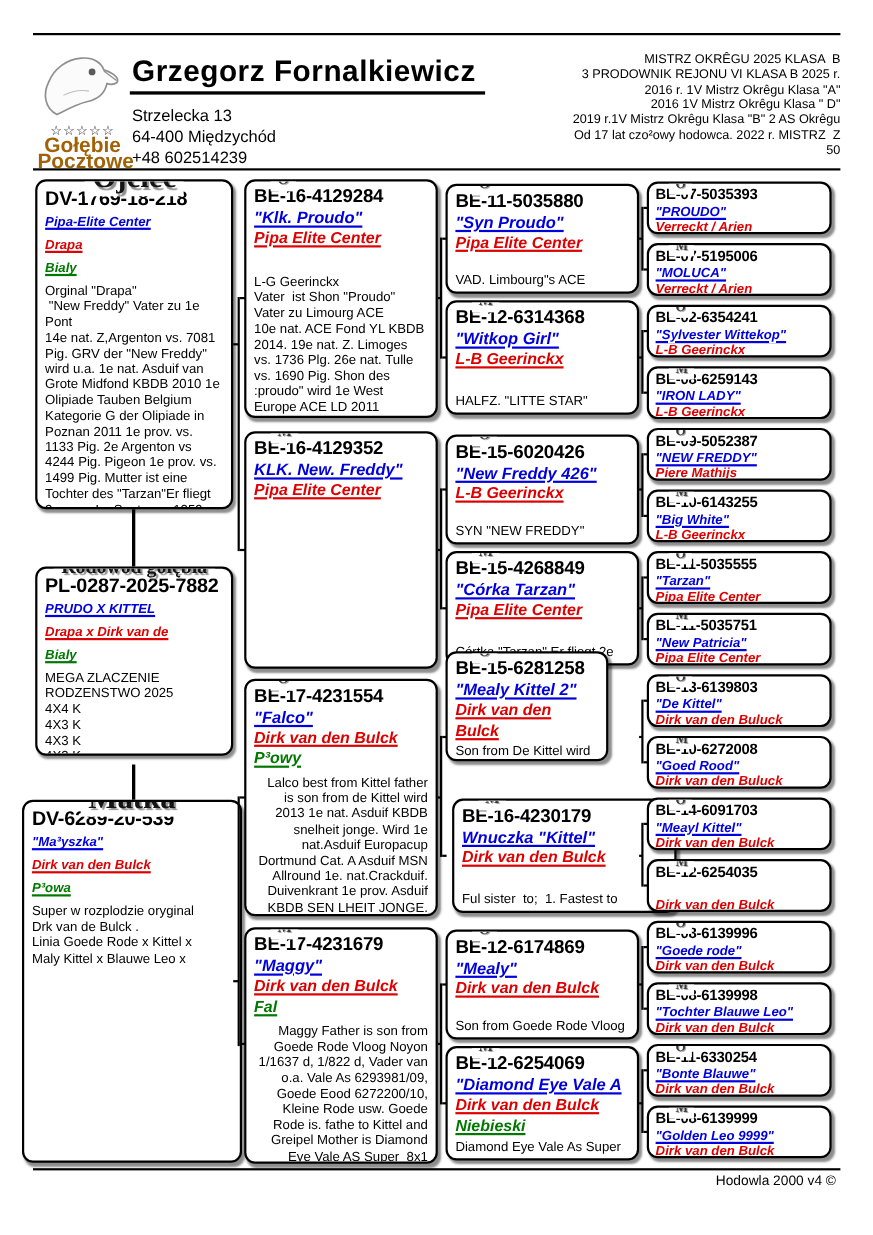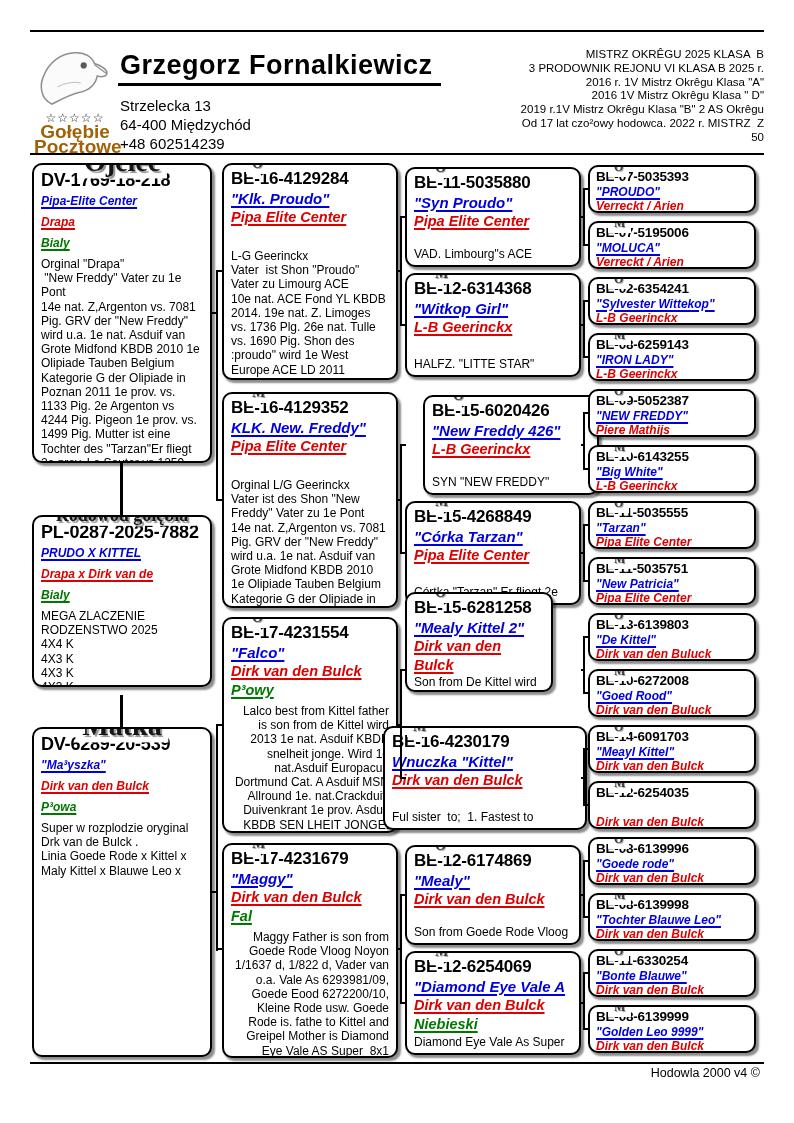--- a/index.html
+++ b/index.html
@@ -114,21 +114,21 @@
     <div class="strain">Drapa x Dirk van de</div>
     <div class="colorline">Bialy</div>
     <div class="body">MEGA ZLACZENIE
 RODZENSTWO 2025
 4X4 K
 4X3 K
 4X3 K
 4X3 K</div>
   </div>
 
-  <div class="box g1" style="left:32px;top:727px;width:180px;height:330px">
+  <div class="box g1" style="left:20px;top:727px;width:200px;height:330px">
     <div class="sect-title t-big">Matka</div>
     <div class="ring">DV-6289-20-539</div>
     <div class="name">"Ma³yszka"</div>
     <div class="strain">Dirk van den Bulck</div>
     <div class="colorline">P³owa</div>
     <div class="body">Super w rozplodzie oryginal
 Drk van de Bulck .
 Linia Goede Rode x Kittel x
 Maly Kittel x Blauwe Leo x</div>
   </div>
@@ -143,22 +143,20 @@
 Vater  ist Shon "Proudo"
 Vater zu Limourg ACE
 10e nat. ACE Fond YL KBDB 2014. 19e nat. Z. Limoges vs. 1736 Plg. 26e nat. Tulle vs. 1690 Pig. Shon des :proudo" wird 1e West Europe ACE LD 2011 Moulins. 1e prov. 2e</div>
   </div>
   <div class="box g2" style="left:222px;top:392px;width:176px;height:216px">
     <span class="marker">M</span>
     <div class="ring">BE-16-4129352</div>
     <div class="name">KLK. New. Freddy"</div>
     <div class="strain">Pipa Elite Center</div>
     <div class="colorline"></div>
-    <div class="body">Orginal L/G Geerinckx
-Vater ist des Shon "New Freddy" Vater zu 1e Pont  14e nat. Z,Argenton vs. 7081 Pig. GRV der "New Freddy" wird u.a. 1e nat. Asduif van Grote Midfond KBDB 2010 1e Olipiade Tauben Belgium Kategorie G der Olipiade in</div>
   </div>
   <div class="box g2" style="left:222px;top:617px;width:176px;height:216px">
     <span class="marker">O</span>
     <div class="ring">BE-17-4231554</div>
     <div class="name">"Falco"</div>
     <div class="strain">Dirk van den Bulck</div>
     <div class="colorline">P³owy</div>
     <div class="body">Lalco best from Kittel father is son from de Kittel wird 2013 1e nat. Asduif KBDB snelheit jonge. Wird 1e nat.Asduif Europacup Dortmund Cat. A Asduif MSN Allround 1e. nat.Crackduif.
 Duivenkrant 1e prov. Asduif KBDB SEN LHEIT JONGE.</div>
   </div>
@@ -180,21 +178,21 @@
     <div class="body">VAD. Limbourg"s ACE</div>
   </div>
   <div class="box g3" style="left:405px;top:273px;width:176px;height:104px">
     <span class="marker">M</span>
     <div class="ring">BE-12-6314368</div>
     <div class="name">"Witkop Girl"</div>
     <div class="strain">L-B Geerinckx</div>
     <div class="colorline"></div>
     <div class="body">HALFZ. "LITTE STAR"</div>
   </div>
-  <div class="box g3" style="left:423px;top:395px;width:176px;height:100px">
+  <div class="box g3" style="left:405px;top:395px;width:176px;height:100px">
     <span class="marker">O</span>
     <div class="ring">BE-15-6020426</div>
     <div class="name">"New Freddy 426"</div>
     <div class="strain">L-B Geerinckx</div>
     <div class="colorline"></div>
     <div class="body">SYN "NEW FREDDY"</div>
   </div>
   <div class="box g3" style="left:405px;top:501px;width:176px;height:104px">
     <span class="marker">M</span>
     <div class="ring">BE-15-4268849</div>
@@ -204,21 +202,21 @@
     <div class="body">Córtka "Tarzan" Er fliegt 2e</div>
   </div>
   <div class="box g3" style="left:405px;top:592px;width:148px;height:100px">
     <span class="marker">O</span>
     <div class="ring">BE-15-6281258</div>
     <div class="name">"Mealy Kittel 2"</div>
     <div class="strain">Dirk van den Bulck</div>
     <div class="colorline"></div>
     <div class="body">Son from De Kittel wird</div>
   </div>
-  <div class="box g3" style="left:383px;top:726px;width:204px;height:104px">
+  <div class="box g3" style="left:411px;top:726px;width:204px;height:104px">
     <span class="marker">M</span>
     <div class="ring">BE-16-4230179</div>
     <div class="name">Wnuczka "Kittel"</div>
     <div class="strain">Dirk van den Bulck</div>
     <div class="colorline"></div>
     <div class="body">Ful sister  to;  1. Fastest to</div>
   </div>
   <div class="box g3" style="left:405px;top:845px;width:176px;height:100px">
     <span class="marker">O</span>
     <div class="ring">BE-12-6174869</div>

